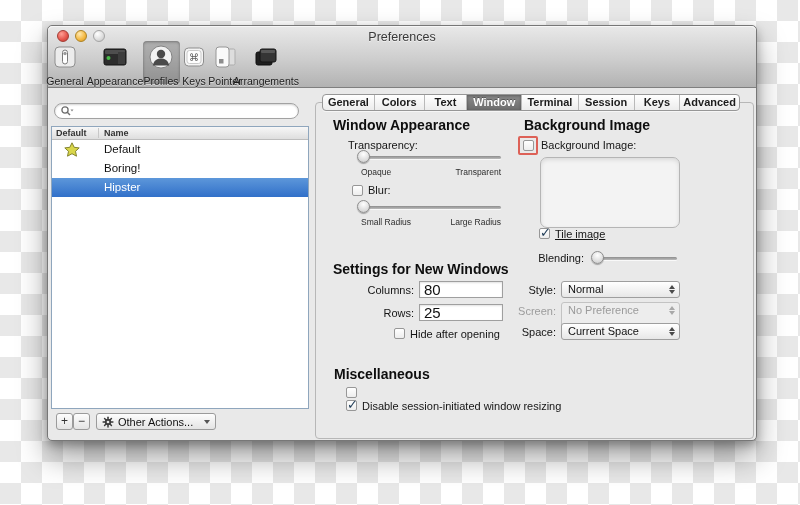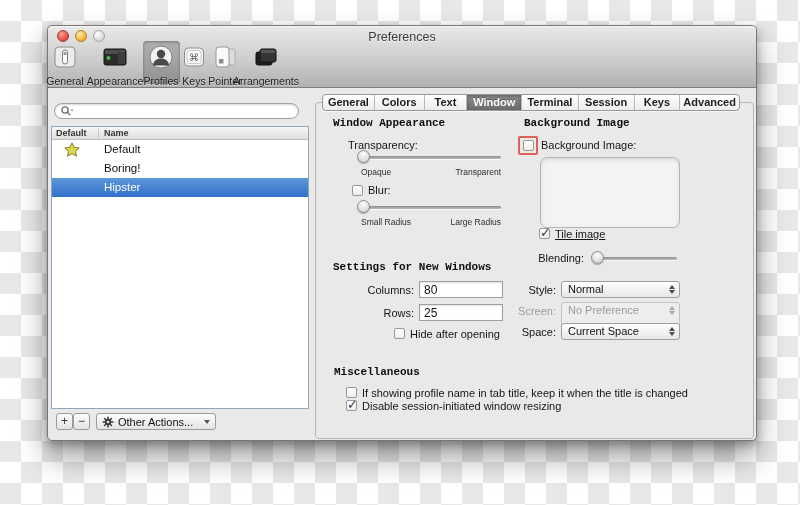--- a/index.html
+++ b/index.html
@@ -111,21 +111,21 @@
     text-align:center; line-height:15px; border-left:1px solid #b9b9b9;
   }
   .tab:first-child { border-left:none; }
   .tab.selected {
     background:linear-gradient(#8b8b8b,#6d6d6d);
     color:#fff; text-shadow:0 -1px 0 rgba(0,0,0,.35);
     box-shadow:inset 0 1px 3px rgba(0,0,0,.35);
   }
 
   
-  .h2 { position:absolute; font-size:11px; font-weight:700; color:#0e0e0e;font-family:Liberation Mono, monospace; }
+  .h2 { position:absolute; font-size:14px; font-weight:700; color:#0e0e0e; }
   .lbl { position:absolute; font-size:11px; color:#151515; white-space:nowrap; }
   .lbl.ra { text-align:right; }
   .lbl.dis { color:#9c9c9c; }
   .fine { position:absolute; font-size:8.5px; color:#2d2d2d; white-space:nowrap; }
   .fine.ra { text-align:right; }
 
   .slider-track {
     position:absolute; height:3px; border-radius:2px;
     background:linear-gradient(#8d8d8d,#bbbbbb);
     box-shadow:0 1px 0 rgba(255,255,255,.7);
@@ -140,21 +140,21 @@
   .cb {
     position:absolute; width:11px; height:11px;
     background:linear-gradient(#ffffff,#ededed);
     border:1px solid #979797; border-radius:2px;
   }
   .cb .check { position:absolute; left:0px; top:-4px; font-size:13px; font-weight:700; color:#1d3a55; }
   .red-box { position:absolute; border:2px solid #dd6157; border-radius:2px; }
 
   .tf {
     position:absolute; height:17px; background:#fff; border:1px solid #9f9f9f;
-    font-size:12px; color:#111; padding:0 0 0 4px; outline:none;
+    font-size:15px; color:#111; padding:0 0 0 4px; outline:none;
     box-shadow:inset 0 1px 2px rgba(0,0,0,.12);
   }
 
   .well {
     position:absolute; left:492px; top:131px; width:140px; height:71px;
     background:#f3f3f3; border:1px solid #b5b5b5; border-radius:7px;
     box-shadow:inset 0 2px 4px rgba(0,0,0,.10);
   }
 
   .popup {
@@ -372,20 +372,19 @@
     <div class="popup" style="left:513px; top:297px;">
       <span>Current Space</span>
       <span class="arrows">
           <span class="up"></span>
           <span class="dn"></span>
         </span>
     </div>
 
     <div class="h2" style="left:286px; top:340px;">Miscellaneous</div>
     <div class="cb" style="left:298px; top:361px;"></div>
-    <div class="lbl" style="left:314px; top:361px;">If showing profile name in tab title, keep it when the title is changed</div>
     <div class="cb" style="left:298px; top:374px;">
         <span class="check">✓</span>
       </div>
     <div class="lbl" style="left:314px; top:374px;">Disable session-initiated window resizing</div>
 
   </div>
 </div>
 
 </body></html>

